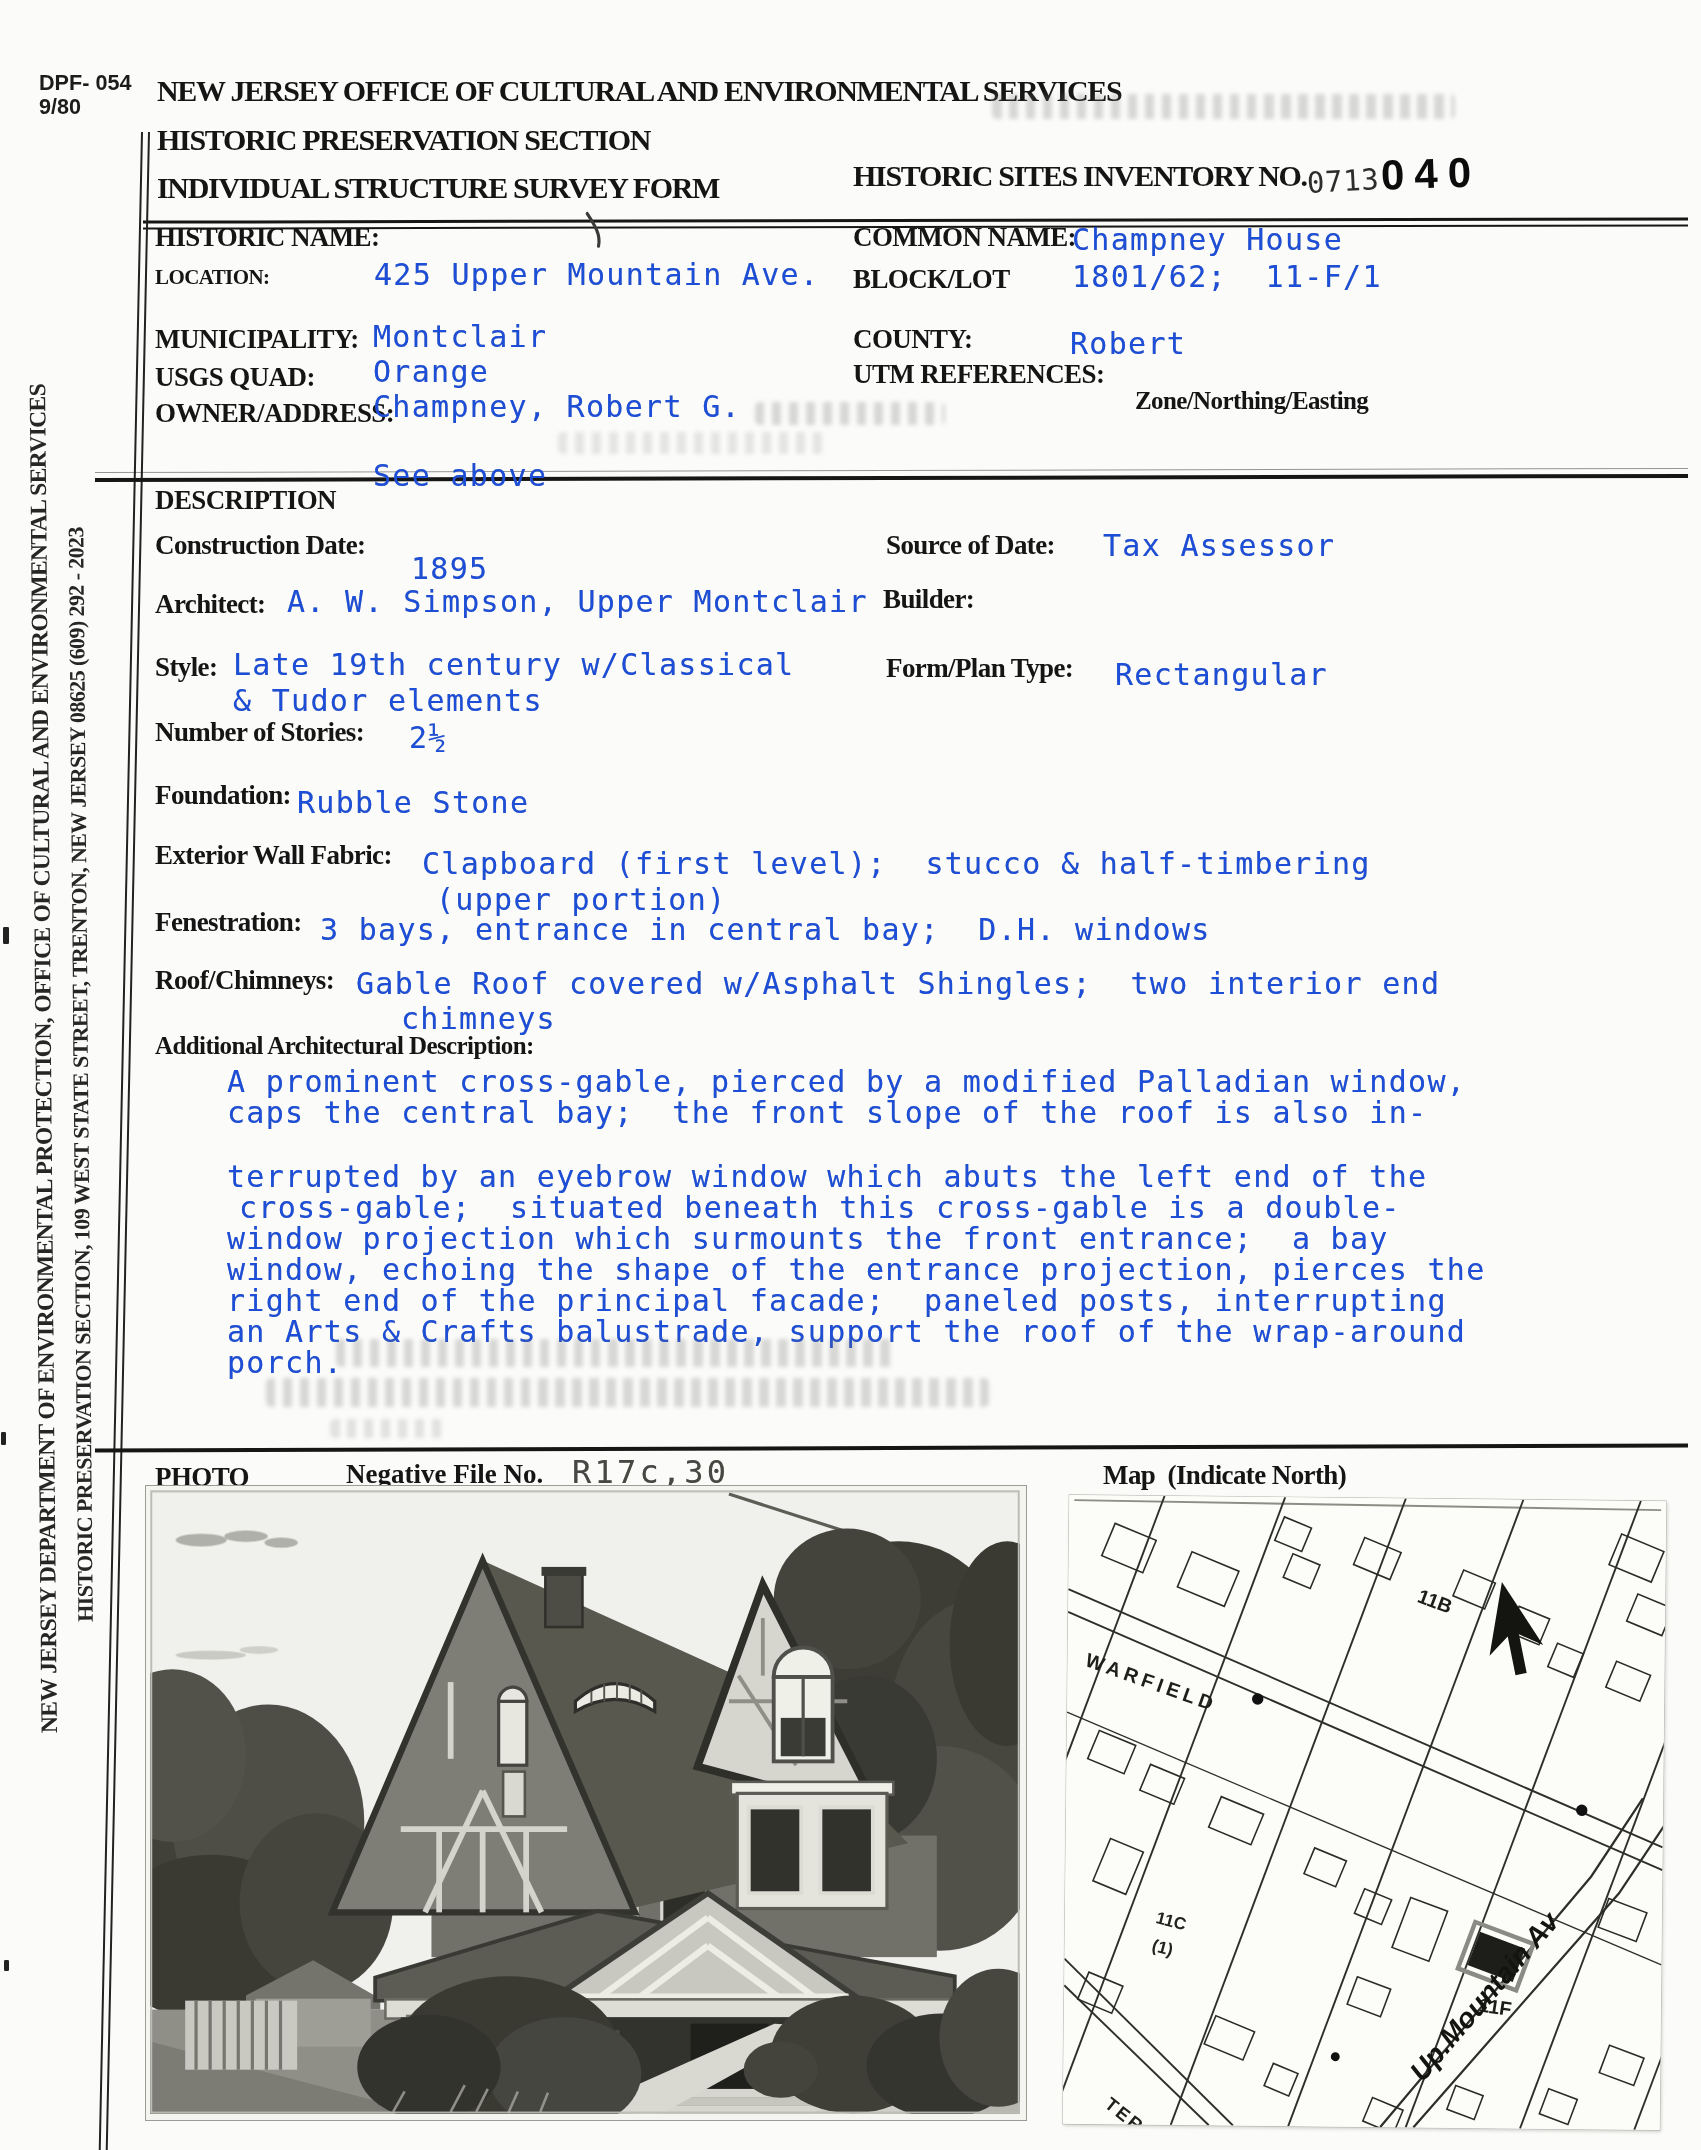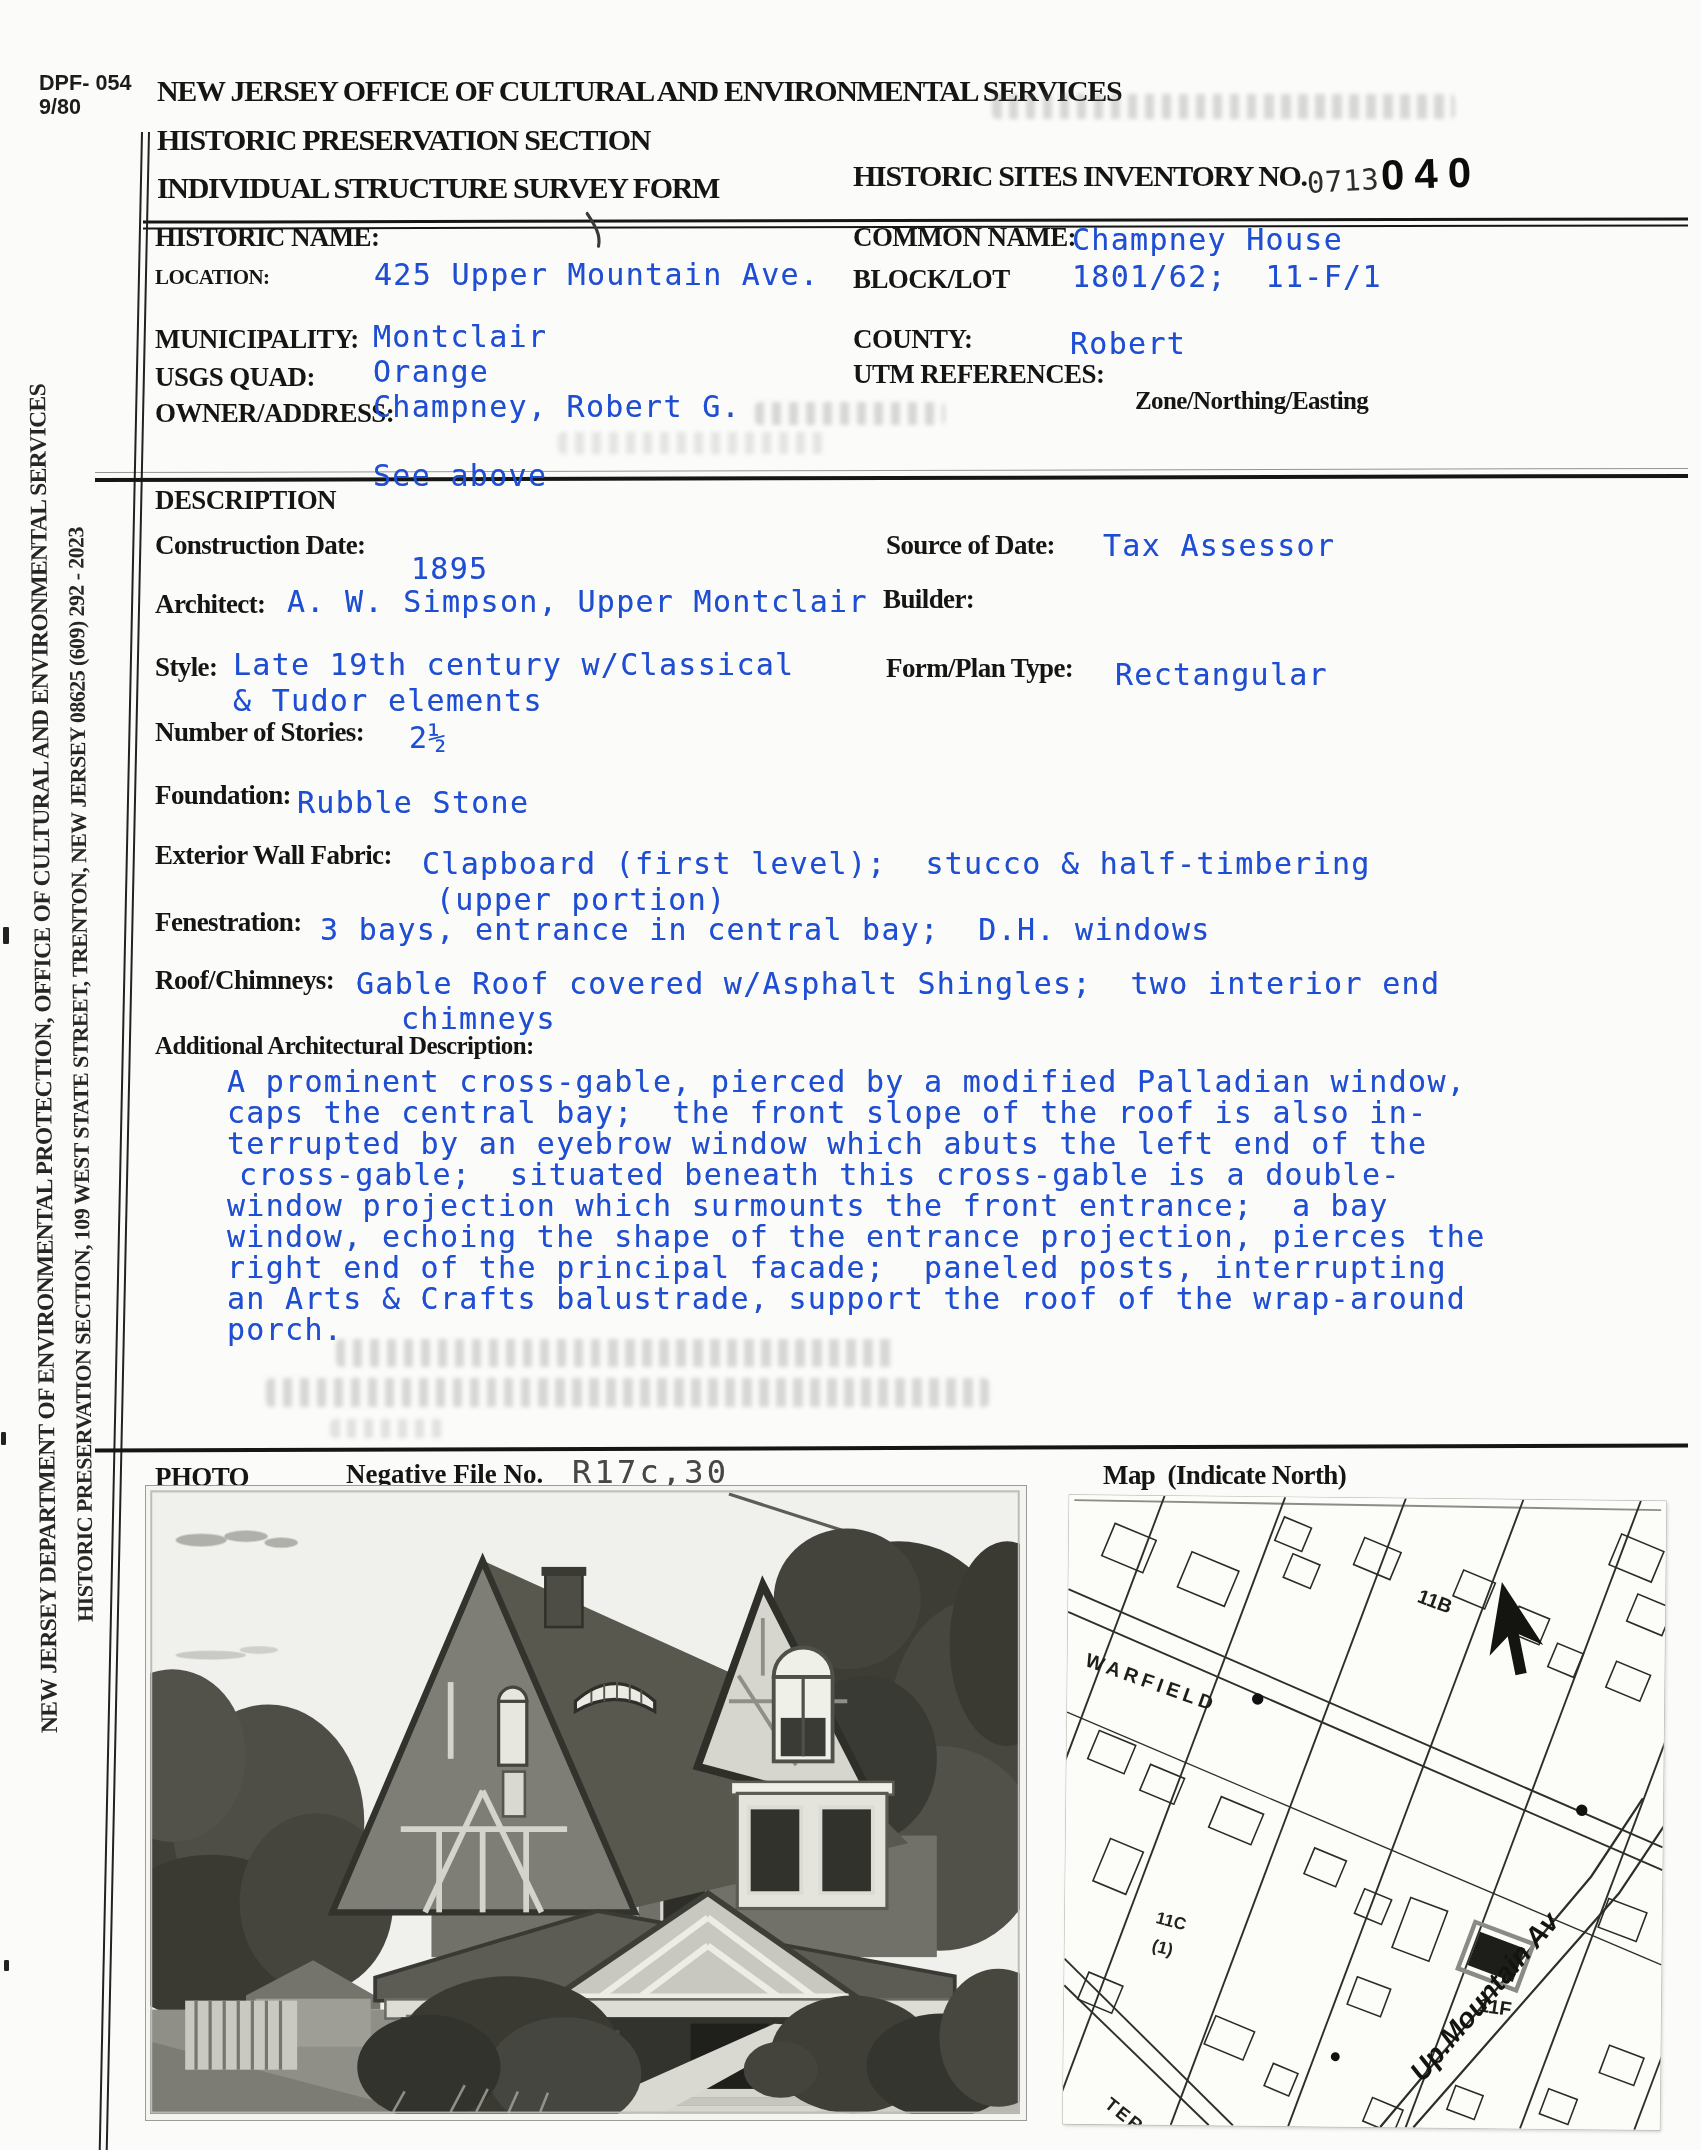--- a/index.html
+++ b/index.html
@@ -118,21 +118,21 @@
 
   <div class="lbl" style="left:155px;top:966px;font-size:27px;">Roof/Chimneys:</div>
   <div class="typed" style="left:356px;top:968px;font-size:30px;">Gable Roof covered w/Asphalt Shingles;  two interior end</div>
   <div class="typed" style="left:401px;top:1003px;font-size:30px;">chimneys</div>
 
   <div class="lbl" style="left:155px;top:1033px;font-size:25px;">Additional Architectural Description:</div>
 
   <div class="abs" style="left:227px;top:1066px;">
     <div class="typed" style="position:static;font-size:30px;line-height:31px;">A prominent cross-gable, pierced by a modified Palladian window,</div>
     <div class="typed" style="position:static;font-size:30px;line-height:31px;">caps the central bay;  the front slope of the roof is also in-</div>
-    <div class="typed" style="position:static;font-size:30px;line-height:31px;">terrupted by an eyebrow window which abuts the left end of the</div>
+    <div class="typed" style="position:static;font-size:30px;line-height:31px;margin-top:33px;">terrupted by an eyebrow window which abuts the left end of the</div>
     <div class="typed" style="position:static;font-size:30px;line-height:31px;margin-left:12px;">cross-gable;  situated beneath this cross-gable is a double-</div>
     <div class="typed" style="position:static;font-size:30px;line-height:31px;">window projection which surmounts the front entrance;  a bay</div>
     <div class="typed" style="position:static;font-size:30px;line-height:31px;">window, echoing the shape of the entrance projection, pierces the</div>
     <div class="typed" style="position:static;font-size:30px;line-height:31px;">right end of the principal facade;  paneled posts, interrupting</div>
     <div class="typed" style="position:static;font-size:30px;line-height:31px;">an Arts &amp; Crafts balustrade, support the roof of the wrap-around</div>
     <div class="typed" style="position:static;font-size:30px;line-height:31px;">porch.</div>
   </div>
 
   <div class="smudge" style="left:336px;top:1339px;width:558px;height:28px;"></div>
   <div class="smudge" style="left:266px;top:1378px;width:723px;height:29px;"></div>

